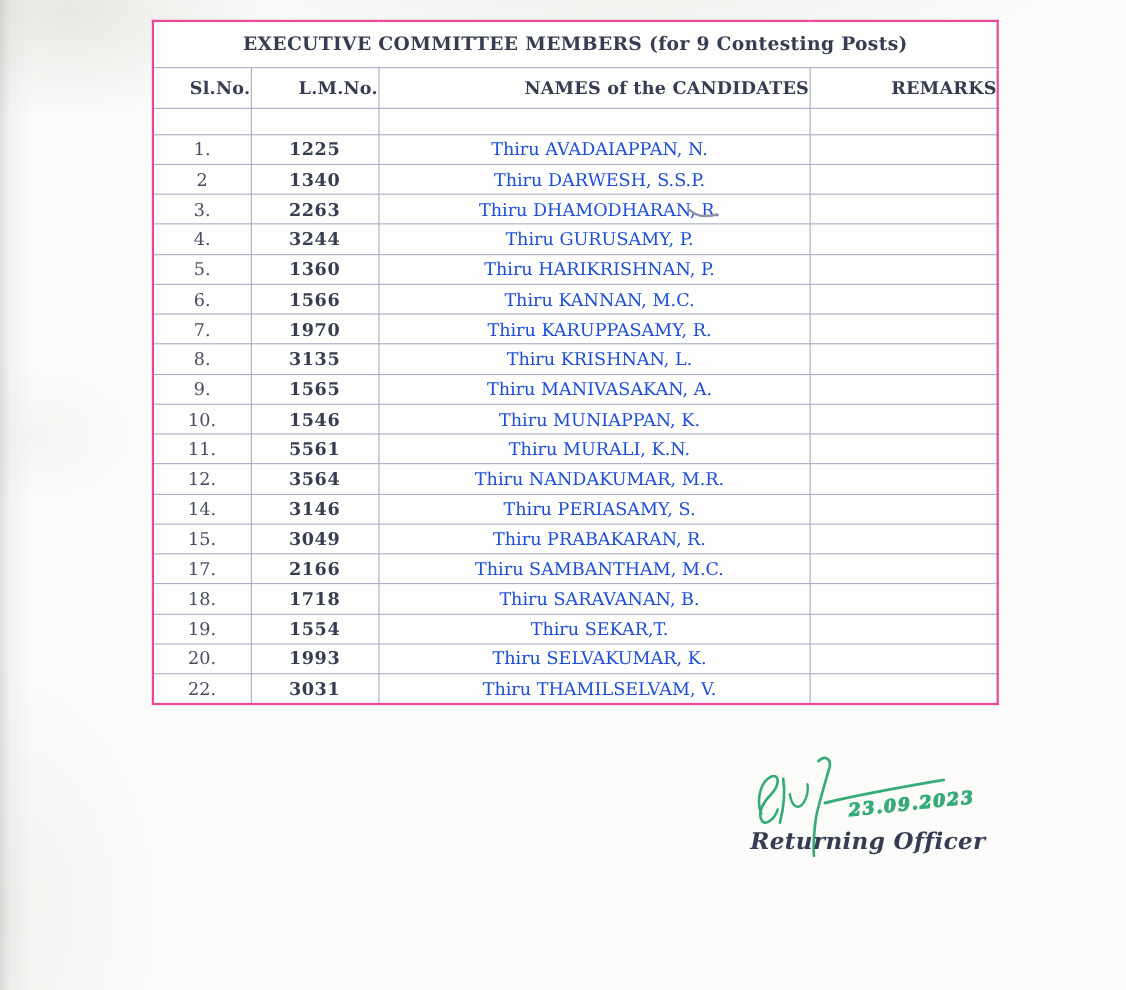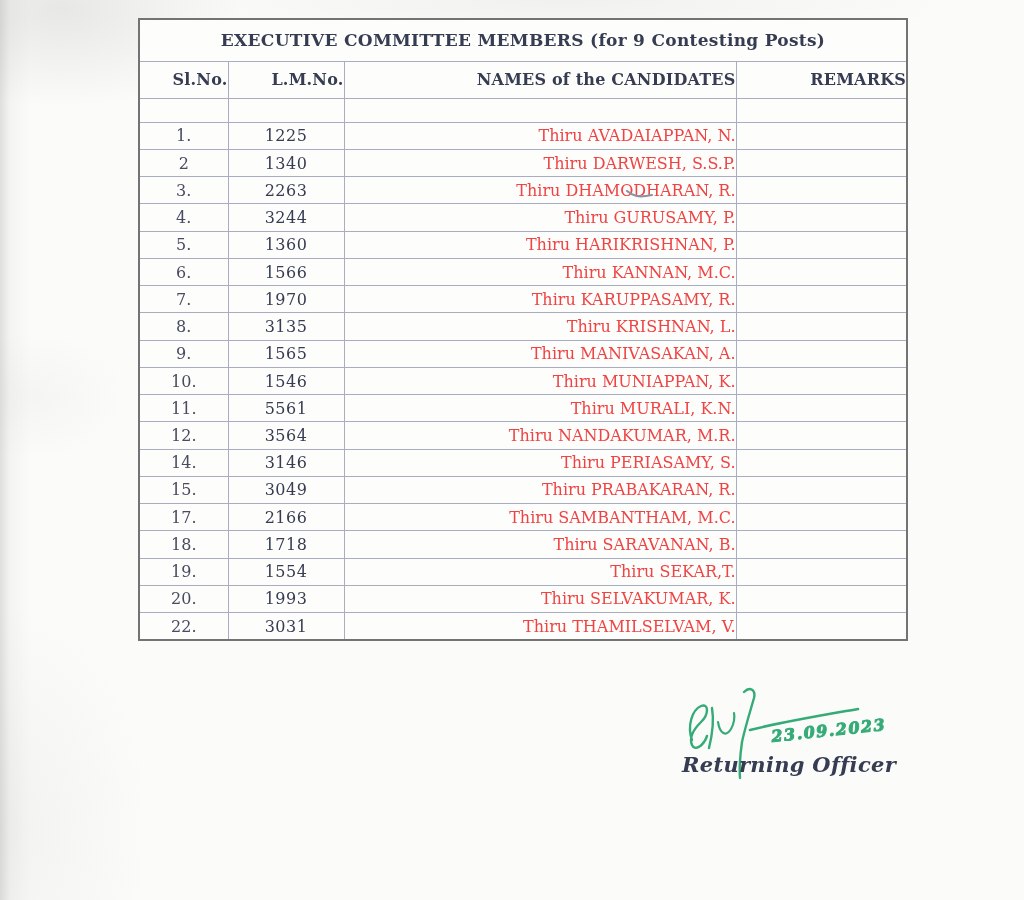--- a/index.html
+++ b/index.html
@@ -28,21 +28,21 @@
     position: absolute;
     left: 138px; top: 18px;
     width: 768px; height: 623px;
     border-collapse: collapse;
     table-layout: fixed;
     background: #fdfdfc;
   }
   table.members, table.members td, table.members th {
     border: 1px solid #a8adc2;
   }
-  table.members { border: 2px solid #737373; }
+  table.members { border: 2px solid #ec4899; }
   th.title-cell {
     height: 37px;
     font-size: 17px;
     font-weight: bold;
     letter-spacing: 0.3px;
     text-align: center;
     color: #363c52;
     border-bottom: 1px solid #9aa0b6;
   }
   tr.header-row th {
@@ -50,22 +50,22 @@
     font-size: 16px;
     font-weight: bold;
     text-align: right;
     padding-left: 9px;
     color: #363c52;
     letter-spacing: 0.2px;
   }
   tr.spacer-row td { height: 21px; }
   tr.data-row td { height: 24px; font-size: 16px; }
   td.c-sl  { text-align: center; font-size: 15.5px; color: #474c60; }
-  td.c-lm  { text-align: center; font-weight: normal; color: #363c52; letter-spacing: 0.5px; }
-  td.c-name { text-align: right; padding-left: 10px; font-size: 15.5px; white-space: pre; color: #ef4444; }
+  td.c-lm  { text-align: center; font-weight: bold; color: #363c52; letter-spacing: 0.5px; }
+  td.c-name { text-align: center; padding-left: 10px; font-size: 15.5px; white-space: pre; color: #1d4ed8; }
   td.c-rem { }
 
   .pen-mark {
     position: absolute; left: 625px; top: 187px;
     width: 30px; height: 14px;
   }
 
   .signature-block {
     position: absolute; left: 676px; top: 684px;
     width: 240px; height: 110px;

